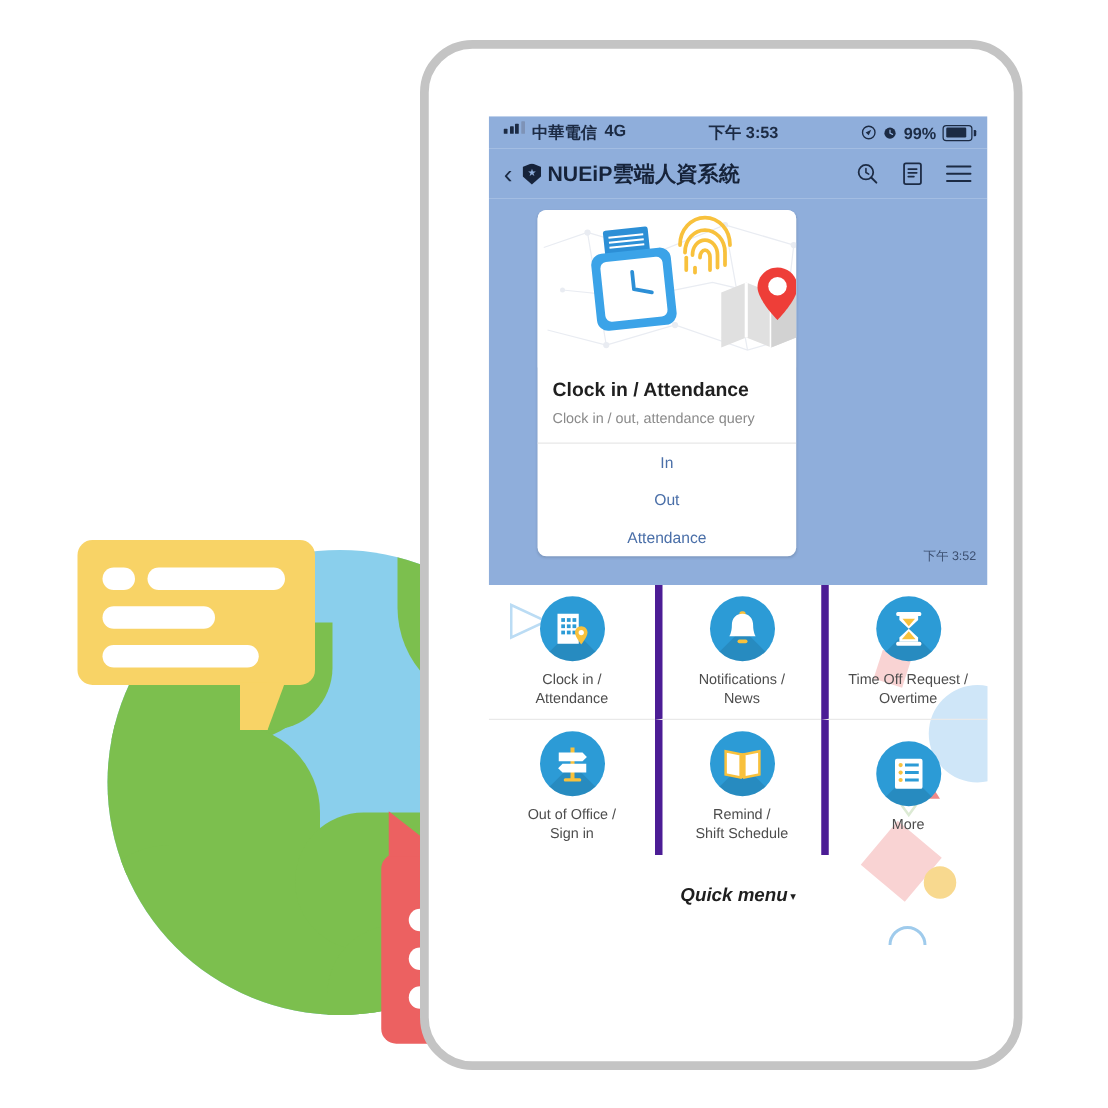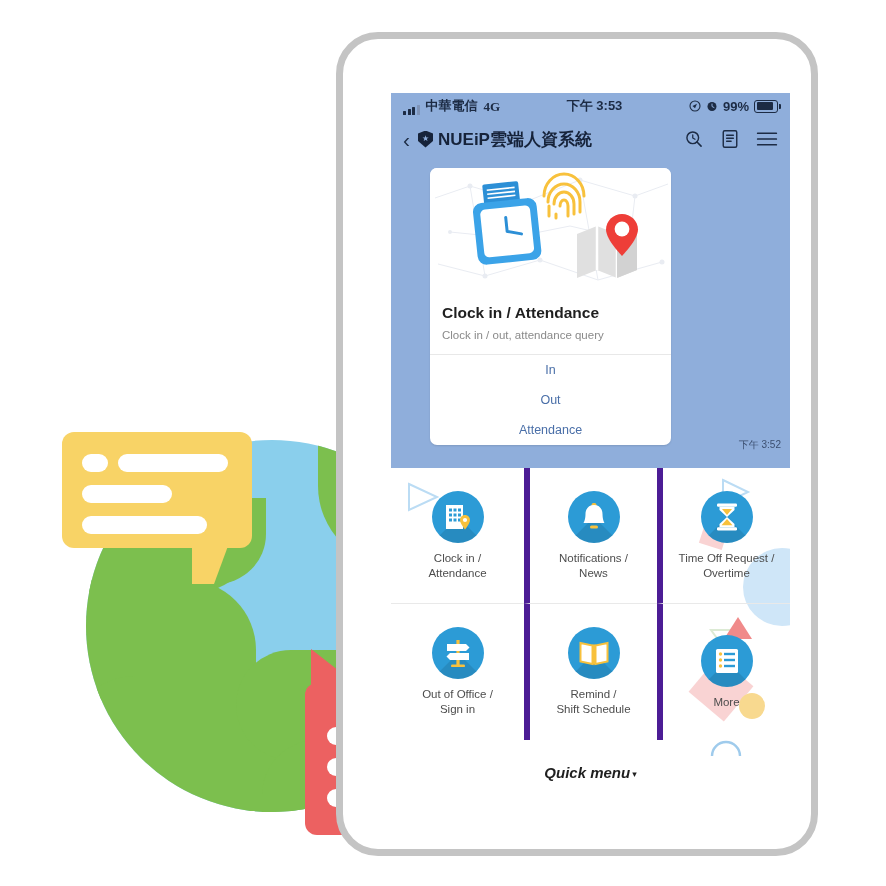--- a/index.html
+++ b/index.html
@@ -58,21 +58,21 @@
   .screen{
     position:absolute;left:48px;top:54px;width:399px;height:712px;
     background:#ffffff;overflow:hidden;
   }
 
   
   .statusbar{
     height:26px;background:#8FAEDB;display:flex;align-items:center;
     padding:0 12px;box-sizing:border-box;color:#1c2b44;font-size:13px;font-weight:bold;
   }
-  .sb-left{display:flex;align-items:flex-end;gap:6px;font-family:Liberation Serif, serif;}
+  .sb-left{display:flex;align-items:flex-start;gap:6px;}
   .sb-center{flex:1;text-align:center;font-size:13px;font-weight:bold;}
   .sb-right{display:flex;align-items:center;gap:5px;font-size:13px;font-weight:bold;}
   .signal{display:flex;align-items:flex-end;gap:1.5px;height:10px;}
   .signal i{display:block;width:3px;background:#1c2b44;border-radius:.5px;}
   .signal i:nth-child(1){height:4px;}
   .signal i:nth-child(2){height:6px;}
   .signal i:nth-child(3){height:8px;}
   .signal i:nth-child(4){height:10px;background:#7e93b7;}
   .batt{width:22px;height:11px;border:1.5px solid #1c2b44;border-radius:3px;position:relative;}
   .batt::after{content:"";position:absolute;right:-4px;top:3px;width:2px;height:5px;background:#1c2b44;border-radius:0 1px 1px 0;}
@@ -88,39 +88,39 @@
   .brand{display:flex;align-items:center;gap:5px;font-size:17px;font-weight:bold;color:#16233a;}
   .shield{width:15px;height:17px;background:#16233a;
     clip-path:polygon(50% 0,100% 18%,100% 62%,50% 100%,0 62%,0 18%);
     display:flex;align-items:center;justify-content:center;}
   .shield span{color:#8FAEDB;font-size:8px;line-height:1;}
   .appbar .acts{margin-left:auto;display:flex;align-items:center;gap:17px;}
 
   
   .chat{background:#8FAEDB;padding:9px 0 0 0;position:relative;height:309px;box-sizing:border-box;}
   .card{
-    margin-left:39px;width:241px;background:#ffffff;border-radius:7px;overflow:hidden;
+    margin-left:39px;width:207px;background:#ffffff;border-radius:7px;overflow:hidden;
     box-shadow:0 1px 2px rgba(0,0,0,.12);
   }
   .card-img{height:126px;background:#ffffff;position:relative;overflow:hidden;}
   .card-txt{padding:10px 12px 13px;}
   .card-title{font-size:15.5px;font-weight:bold;color:#1f1f1f;margin:0 0 7px;}
   .card-sub{font-size:11.5px;color:#8a8a8a;margin:0;}
   .card-actions{border-top:1px solid #e8e8e8;}
   .card-act{
     text-align:center;font-size:12.5px;color:#4a6fa8;padding:8px 12px;
   }
   .msg-time{position:absolute;right:9px;bottom:16px;font-size:10px;color:#3c4f70;}
 
   
   .gridwrap{position:relative;background:#ffffff;height:337px;}
   .deco{position:absolute;z-index:1;}
   .grid{position:relative;z-index:2;display:grid;grid-template-columns:1fr 1fr 1fr;}
   .cell{
-    height:136px;display:flex;flex-direction:column;align-items:center;justify-content:center;
+    height:108px;display:flex;flex-direction:column;align-items:center;justify-content:center;
     gap:8px;box-sizing:border-box;
   }
   .row1 .cell{border-bottom:1px solid #e9e9e9;}
   .cell + .cell{border-left:6px solid #4c1d95;}
   .ic{
     width:52px;height:52px;border-radius:50%;background:#2C9BD6;position:relative;
     display:flex;align-items:center;justify-content:center;overflow:hidden;flex:none;
   }
   .ic .shadow{
     position:absolute;left:50%;top:50%;width:90px;height:26px;background:rgba(0,0,0,.10);

